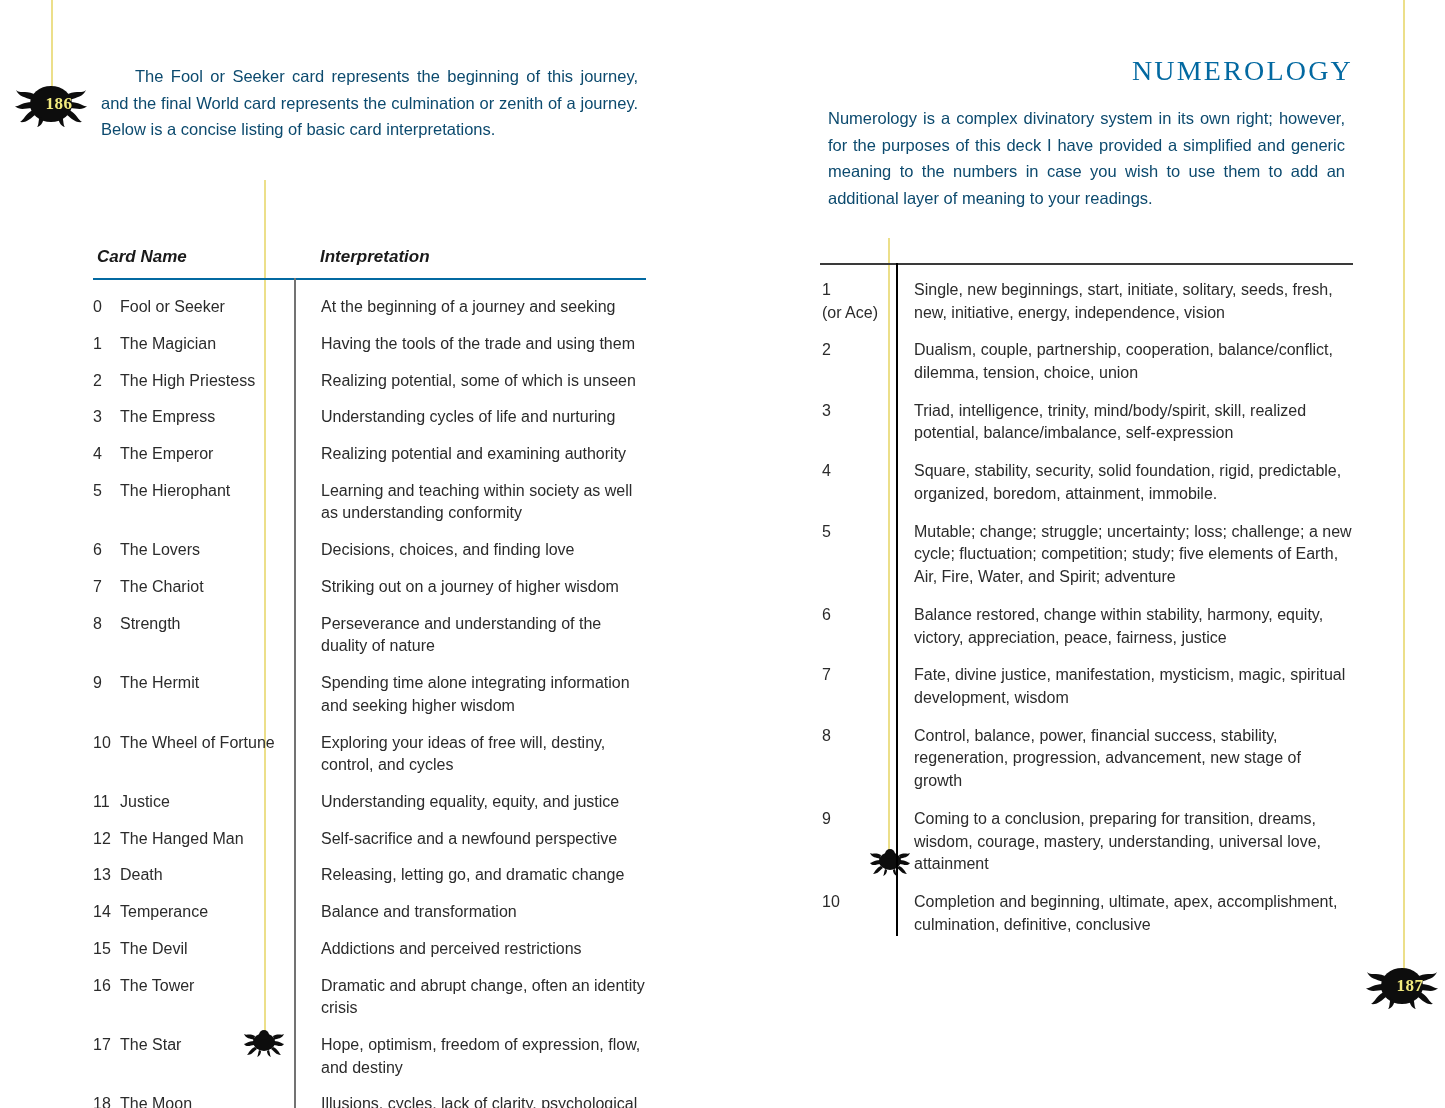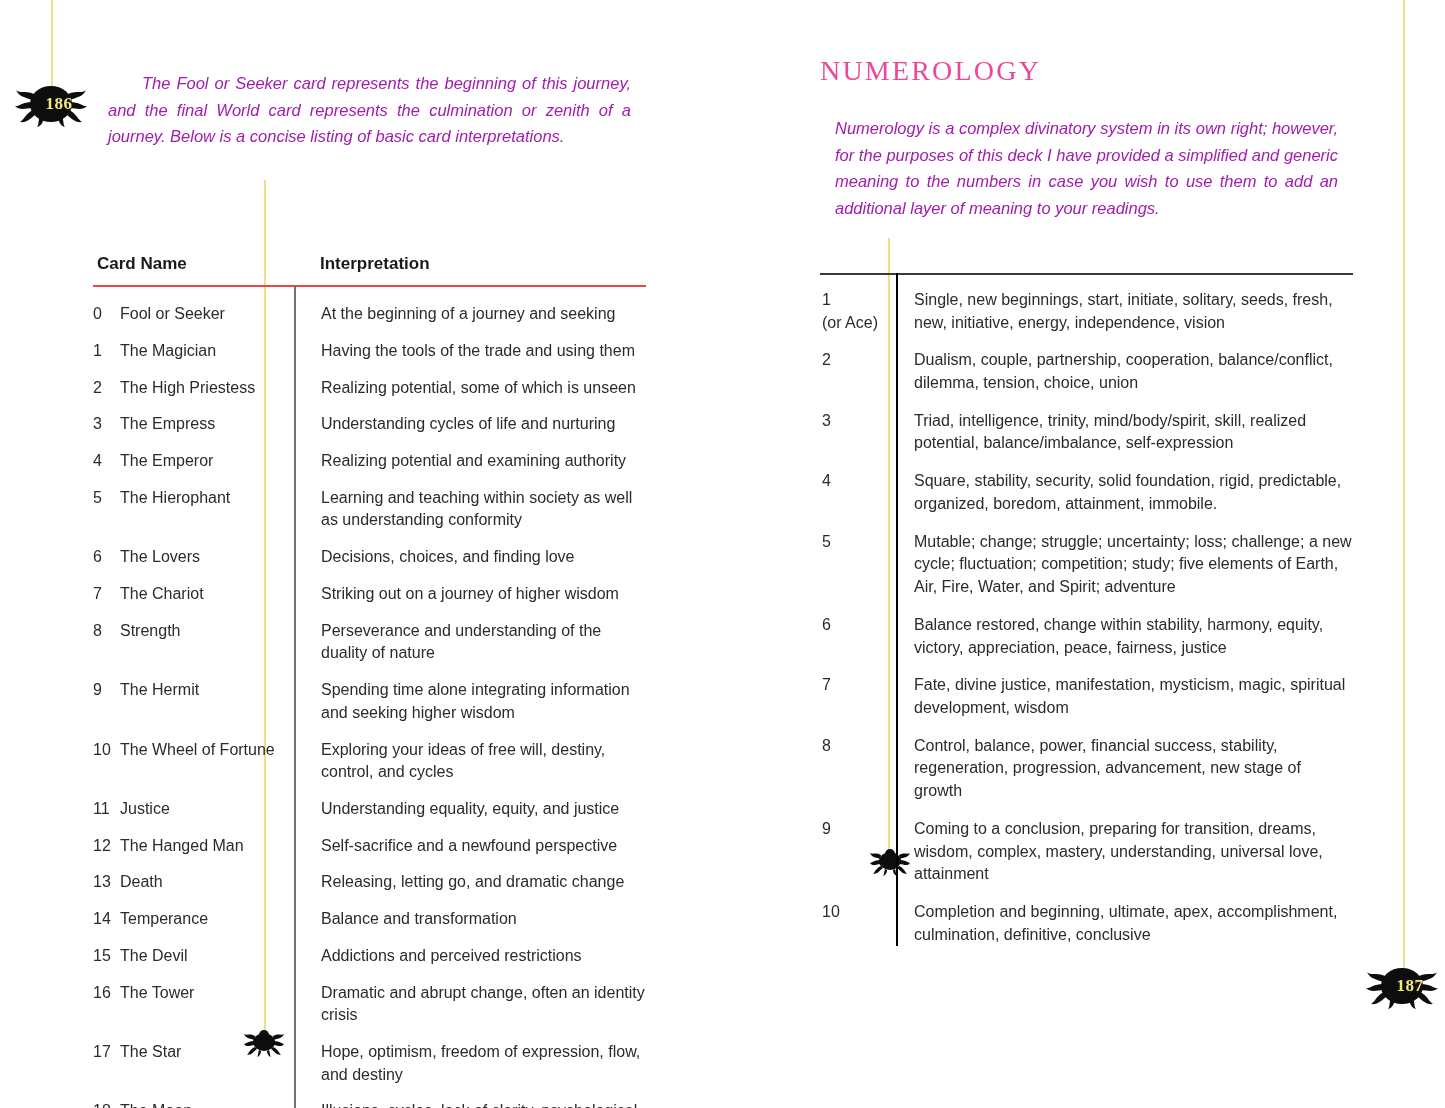--- a/index.html
+++ b/index.html
@@ -68,53 +68,53 @@
     position: absolute;
     left: 820px;
     top: 55px;
     width: 533px;
   }
 
   .intro {
     font-size: 16.5px;
     line-height: 1.62;
     text-align: justify;
-    color: #a21caf;
-    margin: 15px;
-    font-style: italic;
+    color: #0c4a6e;
+    margin: 8px;
   }
   .intro.indent { text-indent: 34px; }
 
   h1.section-title {
     font-family: "Liberation Serif", serif;
     font-size: 28px;
     font-weight: normal;
     letter-spacing: 2.2px;
-    text-align: left;
-    margin: 0 0 28px 0;
-    color: #ec4899;
+    text-align: right;
+    margin: 0 0 18px 0;
+    color: #0369a1;
   }
 
   
   table.book-table {
     border-collapse: collapse;
     width: 100%;
     font-size: 16px;
     color: #2b2b2b;
   }
   table.book-table th {
     font-size: 17px;
     font-weight: bold;
     text-align: left;
     padding: 0 0 11px 0;
     color: #1a1a1a;
     vertical-align: bottom;
   }
   table.book-table thead tr {
-    border-bottom: 2px solid #ef4444;
+    border-bottom: 2px solid #0369a1;
+    font-style: italic;
   }
   table.book-table td {
     vertical-align: top;
     line-height: 1.42;
     padding: 0;
   }
 
   
   #card-table { margin-top: 104px; }
   #card-table th.th-name { width: 195px; padding-left: 4px; }
@@ -391,21 +391,21 @@
           <tr>
             <td class="n-num">
               <span class="nowrap-line">8</span>
             </td>
             <td class="n-text">Control, balance, power, financial success, stability, regeneration, progression, advancement, new stage of growth</td>
           </tr>
           <tr>
             <td class="n-num">
               <span class="nowrap-line">9</span>
             </td>
-            <td class="n-text">Coming to a conclusion, preparing for transition, dreams, wisdom, complex, mastery, understanding, universal love, attainment</td>
+            <td class="n-text">Coming to a conclusion, preparing for transition, dreams, wisdom, courage, mastery, understanding, universal love, attainment</td>
           </tr>
           <tr>
             <td class="n-num">
               <span class="nowrap-line">10</span>
             </td>
             <td class="n-text">Completion and beginning, ultimate, apex, accomplishment, culmination, definitive, conclusive</td>
           </tr>
         </tbody>
     </table>
   </div>

